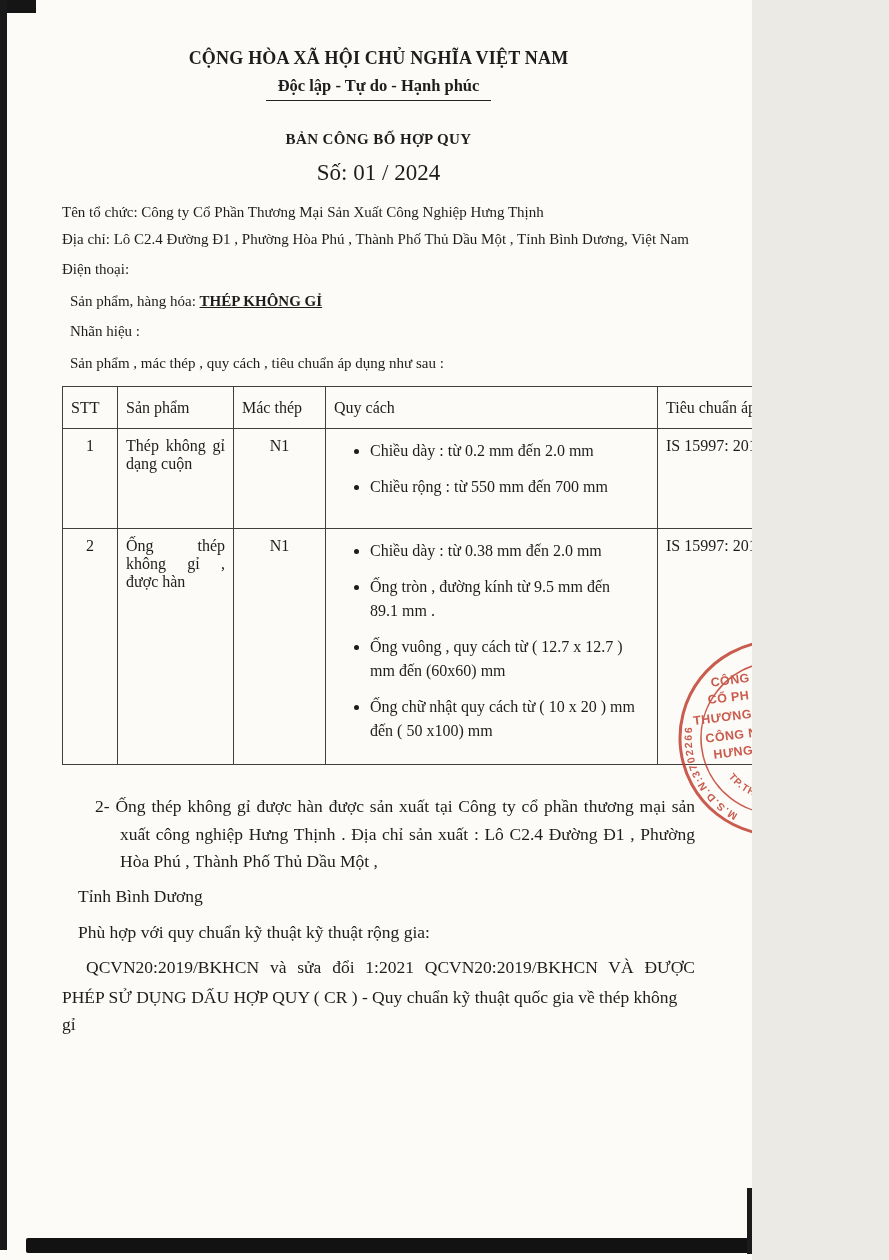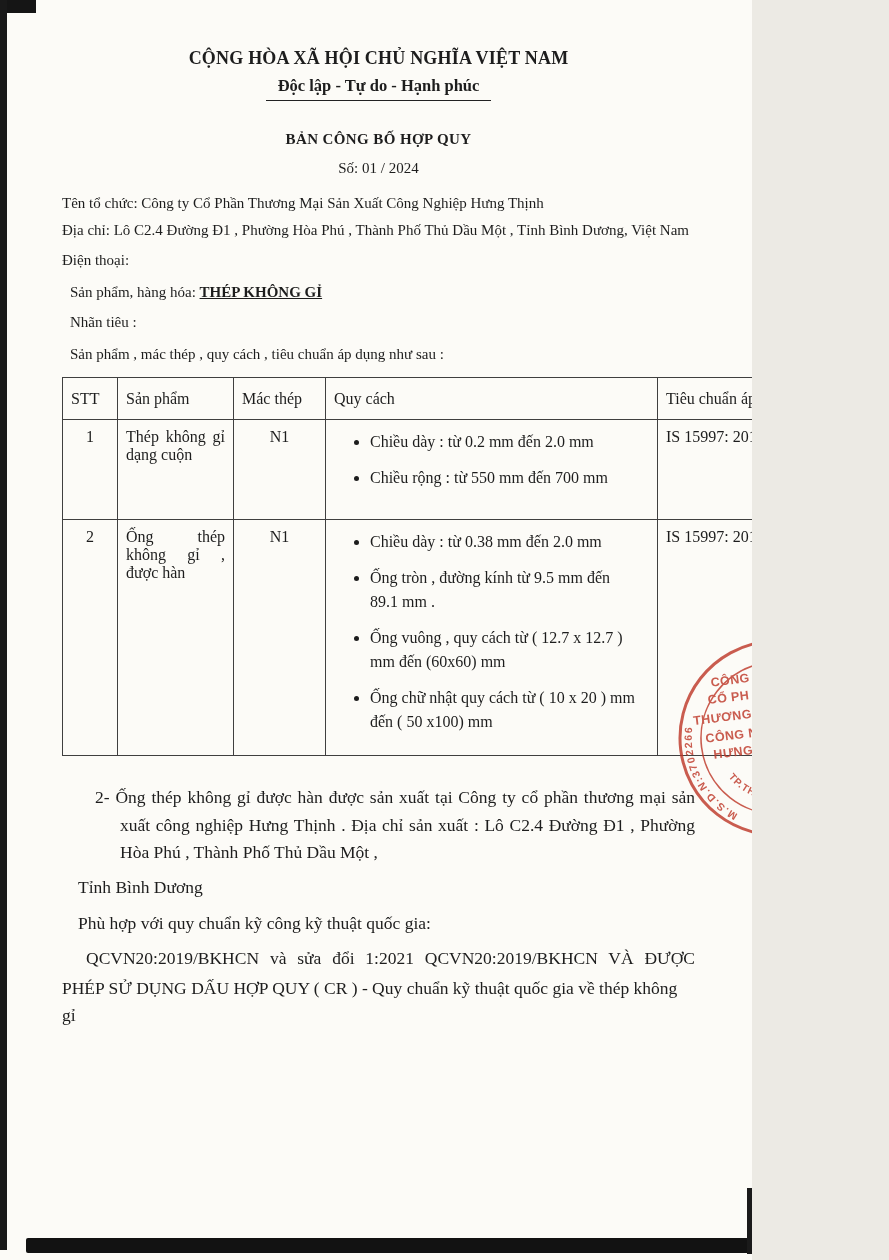--- a/index.html
+++ b/index.html
@@ -25,21 +25,21 @@
 
   
   .content { position: relative; padding: 48px 57px 0 62px; }
 
   .country { text-align:center; font-weight:bold; font-size:18px; letter-spacing:.2px; }
   .motto-wrap { text-align:center; margin-top:7px; }
   .motto { display:inline-block; font-weight:bold; font-size:16.5px;
            border-bottom:1.6px solid #222; padding:0 12px 4px 12px; }
 
   .doc-title { text-align:center; font-weight:bold; font-size:15px; margin-top:30px; letter-spacing:.4px; }
-  .doc-number{ text-align:center; font-size:15px; margin-top:12px; }
+  .doc-number{ text-align:center; font-size:23px; margin-top:12px; }
 
   .line { font-size:15px; line-height:1.6; margin:0; }
   .bold { font-weight:bold;text-decoration:underline; }
   .indent-sm { margin-left:8px; }
   .mt16{margin-top:14px;} .mt3{margin-top:3px;} .mt7{margin-top:6px;} .mt9{margin-top:8px;}
 
   
   .spec-table { width:774px; border-collapse:collapse; margin-top:11px; font-size:16px; table-layout:fixed;border-radius:19px; }
   .spec-table th, .spec-table td { border:1.4px solid #3f3f3f; padding:8px 8px; }
   .spec-table th { font-weight:normal; text-align:left; height:42px; vertical-align:middle; }
@@ -111,21 +111,21 @@
     <p class="line mt7">
       <span>Điện thoại:</span>
     </p>
 
     <p class="line mt9 indent-sm">
       <span>Sản phẩm, hàng hóa:</span>
       <span class="bold">THÉP KHÔNG GỈ</span>
     </p>
 
     <p class="line mt7 indent-sm">
-      <span>Nhãn tiêu :</span>
+      <span>Nhãn hiệu :</span>
     </p>
 
     <p class="line mt9 indent-sm">Sản phẩm , mác thép , quy cách , tiêu chuẩn áp dụng như sau :</p>
 
     <table class="spec-table">
       <thead>
         <tr>
           <th class="col-stt">STT</th>
           <th class="col-product">Sản phẩm</th>
           <th class="col-grade">Mác thép</th>
@@ -162,21 +162,21 @@
         </tr>
       </tbody>
     </table>
 
     <div class="notes">
       <p class="note-item note-hang">
         <span class="marker">2-</span>
         <span>Ống thép không gỉ được hàn được sản xuất tại Công ty cổ phần thương mại sản xuất công nghiệp Hưng Thịnh . Địa chỉ sản xuất : Lô C2.4 Đường Đ1 , Phường Hòa Phú , Thành Phố Thủ Dầu Một ,</span>
       </p>
       <p class="province">Tỉnh Bình Dương</p>
-      <p class="conformity">Phù hợp với quy chuẩn kỹ công kỹ thuật quốc gia:</p>
+      <p class="conformity">Phù hợp với quy chuẩn kỹ thuật kỹ thuật rộng gia:</p>
       <p class="reg1">QCVN20:2019/BKHCN và sửa đổi 1:2021 QCVN20:2019/BKHCN VÀ ĐƯỢC</p>
       <p class="reg2">PHÉP SỬ DỤNG DẤU HỢP QUY ( CR ) - Quy chuẩn kỹ thuật quốc gia về thép không gỉ</p>
     </div>
 
   </div>
 
   <svg class="stamp" viewBox="0 0 200 200">
     <g transform="rotate(-7 100 100)" fill="#bf3a2b">
       <circle class="ring-outer" cx="100" cy="100" r="97" stroke="#bf3a2b"></circle>
       <circle class="ring-inner" cx="100" cy="100" r="76" stroke="#bf3a2b"></circle>

